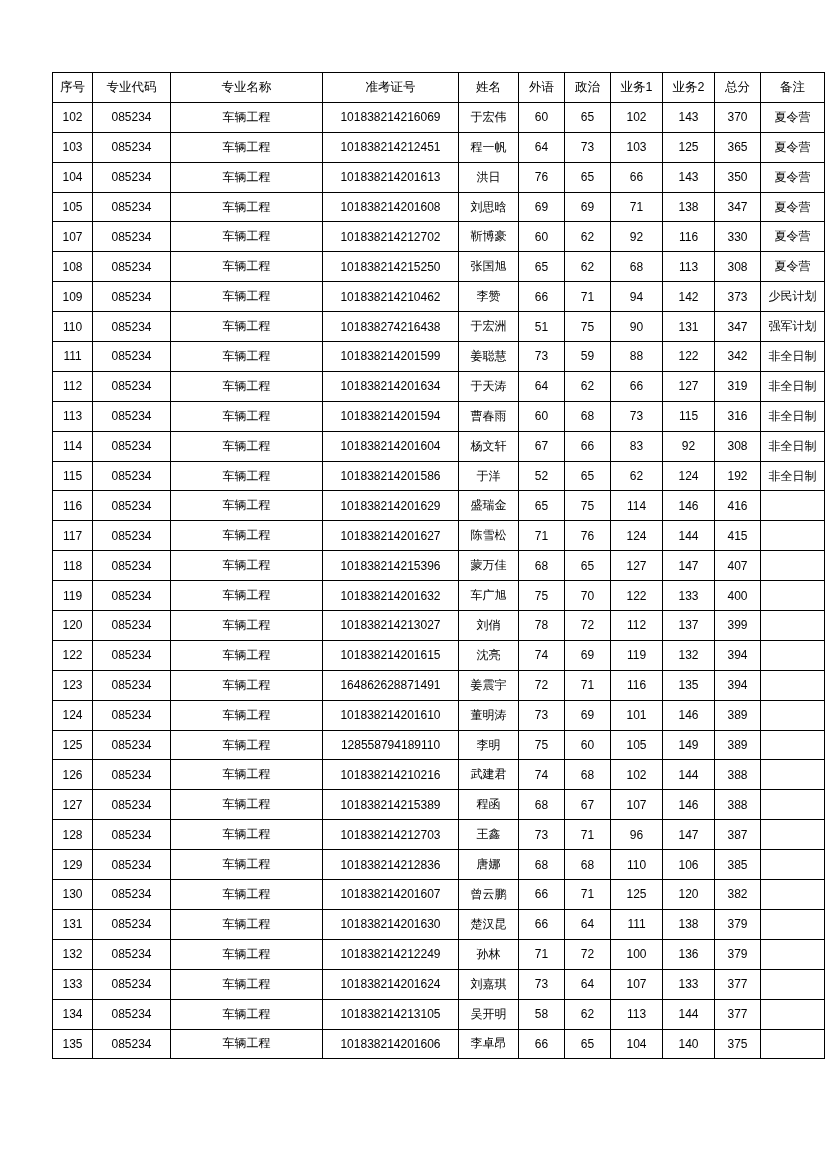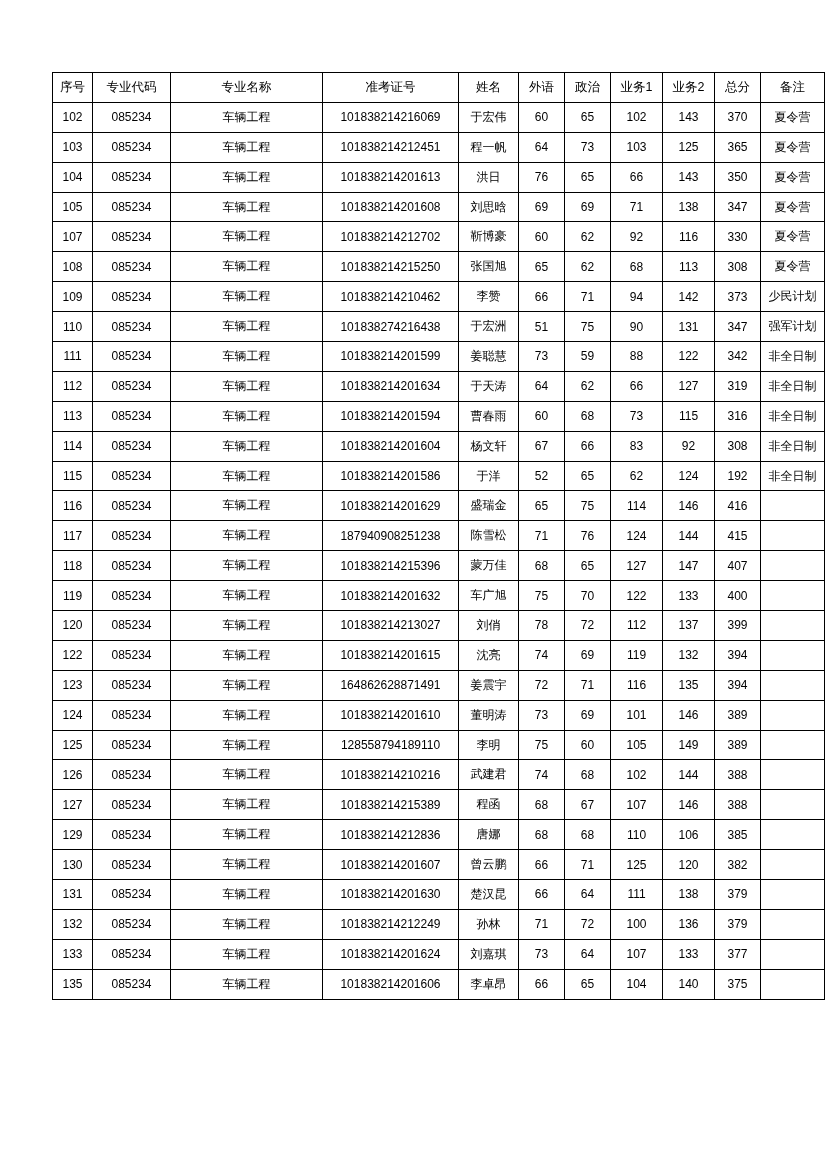--- a/index.html
+++ b/index.html
@@ -266,21 +266,21 @@
           <td class="cjk">75</td>
           <td class="cjk">114</td>
           <td class="cjk">146</td>
           <td class="cjk">416</td>
           <td class="cjk"></td>
         </tr>
         <tr>
           <td class="cjk">117</td>
           <td class="cjk">085234</td>
           <td class="cjk">车辆工程</td>
-          <td class="cjk">187940908251238</td>
+          <td class="cjk">101838214201627</td>
           <td class="cjk">陈雪松</td>
           <td class="cjk">71</td>
           <td class="cjk">76</td>
           <td class="cjk">124</td>
           <td class="cjk">144</td>
           <td class="cjk">415</td>
           <td class="cjk"></td>
         </tr>
         <tr>
           <td class="cjk">118</td>
@@ -393,20 +393,33 @@
           <td class="cjk">101838214215389</td>
           <td class="cjk">程函</td>
           <td class="cjk">68</td>
           <td class="cjk">67</td>
           <td class="cjk">107</td>
           <td class="cjk">146</td>
           <td class="cjk">388</td>
           <td class="cjk"></td>
         </tr>
         <tr>
+          <td class="cjk">128</td>
+          <td class="cjk">085234</td>
+          <td class="cjk">车辆工程</td>
+          <td class="cjk">101838214212703</td>
+          <td class="cjk">王鑫</td>
+          <td class="cjk">73</td>
+          <td class="cjk">71</td>
+          <td class="cjk">96</td>
+          <td class="cjk">147</td>
+          <td class="cjk">387</td>
+          <td class="cjk"></td>
+        </tr>
+        <tr>
           <td class="cjk">129</td>
           <td class="cjk">085234</td>
           <td class="cjk">车辆工程</td>
           <td class="cjk">101838214212836</td>
           <td class="cjk">唐娜</td>
           <td class="cjk">68</td>
           <td class="cjk">68</td>
           <td class="cjk">110</td>
           <td class="cjk">106</td>
           <td class="cjk">385</td>
@@ -458,20 +471,33 @@
           <td class="cjk">101838214201624</td>
           <td class="cjk">刘嘉琪</td>
           <td class="cjk">73</td>
           <td class="cjk">64</td>
           <td class="cjk">107</td>
           <td class="cjk">133</td>
           <td class="cjk">377</td>
           <td class="cjk"></td>
         </tr>
         <tr>
+          <td class="cjk">134</td>
+          <td class="cjk">085234</td>
+          <td class="cjk">车辆工程</td>
+          <td class="cjk">101838214213105</td>
+          <td class="cjk">吴开明</td>
+          <td class="cjk">58</td>
+          <td class="cjk">62</td>
+          <td class="cjk">113</td>
+          <td class="cjk">144</td>
+          <td class="cjk">377</td>
+          <td class="cjk"></td>
+        </tr>
+        <tr>
           <td class="cjk">135</td>
           <td class="cjk">085234</td>
           <td class="cjk">车辆工程</td>
           <td class="cjk">101838214201606</td>
           <td class="cjk">李卓昂</td>
           <td class="cjk">66</td>
           <td class="cjk">65</td>
           <td class="cjk">104</td>
           <td class="cjk">140</td>
           <td class="cjk">375</td>

